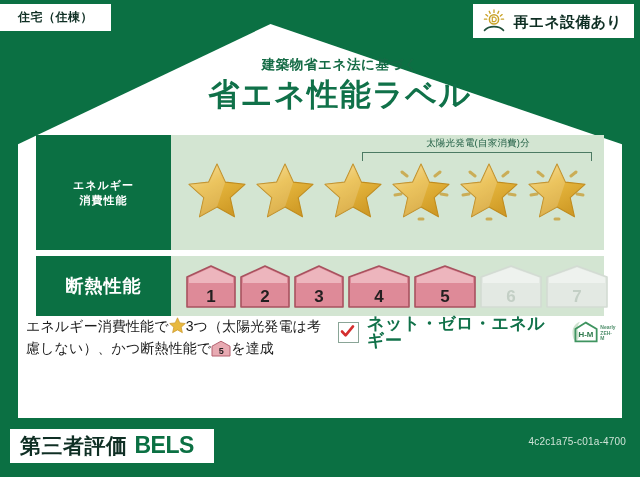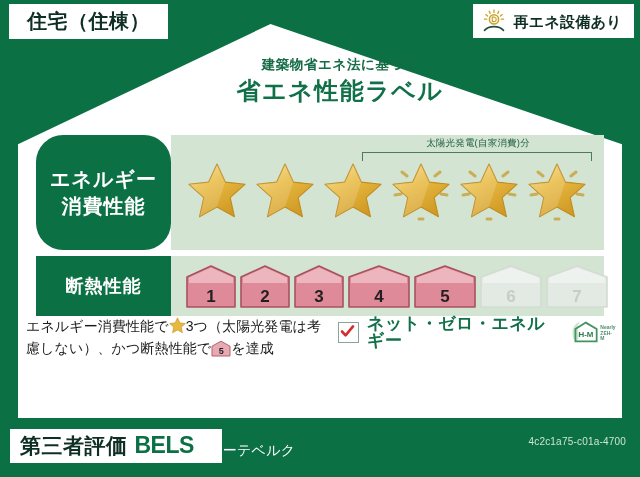--- a/index.html
+++ b/index.html
@@ -22,25 +22,25 @@
     position:absolute;
     left:18px;top:24px;
     width:604px;height:394px;
     background:#ffffff;
     -webkit-clip-path:polygon(0% 30.5%, 41.8% 0%, 100% 30.5%, 100% 100%, 0% 100%);
     clip-path:polygon(0% 30.5%, 41.8% 0%, 100% 30.5%, 100% 100%, 0% 100%);
   }
 
   
   .type-chip{
-    position:absolute;left:9px;top:4px;
+    position:absolute;left:0px;top:4px;
     background:#ffffff;
     padding:7px 18px 8px 18px;
     color:#0f2f24;
-    font-size:20px;font-weight:bold;
+    font-size:12px;font-weight:bold;
     letter-spacing:.5px;
     line-height:1;
     z-index:6;
   }
 
   
   .renew-chip{
     position:absolute;right:6px;top:4px;
     background:#ffffff;
     padding:5px 12px 5px 8px;
@@ -56,21 +56,21 @@
   
   .title-wrap{
     position:absolute;left:0;right:0;top:58px;
     text-align:center;z-index:5;padding-left:40px;
   }
   .title-sub{
     color:#146b45;font-size:13.5px;font-weight:bold;letter-spacing:.6px;
     line-height:1;
   }
   .title-main{
-    color:#107149;font-size:24px;font-weight:bold;letter-spacing:1.5px;
+    color:#107149;font-size:31px;font-weight:bold;letter-spacing:1.5px;
     margin-top:7px;line-height:1;
   }
 
   
   .rows{
     position:absolute;left:36px;top:135px;width:568px;
     z-index:5;
   }
   .perf-row{
     display:flex;align-items:stretch;
@@ -79,21 +79,21 @@
   .row-key{
     width:135px;flex:0 0 135px;
     background:#0b7043;
     color:#ffffff;
     display:flex;flex-direction:column;align-items:center;justify-content:center;
     font-weight:bold;
     letter-spacing:1px;
     line-height:1.35;
   }
   .row-key .k1,.row-key .k2{display:block;}
-  .row-energy .row-key{font-size:20px;border-radius:27px;}
+  .row-energy .row-key{font-size:11px;}
   .row-insul .row-key{font-size:18px;}
   .row-val{
     flex:1 1 auto;
     background:#d3e5d2;
     position:relative;
   }
   .row-energy .row-val{height:115px;}
   .row-insul .row-val{height:60px;}
 
   
@@ -181,21 +181,21 @@
   }
 
   
   .bottom-bar{
     position:absolute;left:0;right:0;bottom:0;height:59px;
     background:#0b7043;z-index:7;
   }
   .bels-chip{
     position:absolute;left:10px;top:11px;
     background:#ffffff;
-    padding:5px 28px 6px 10px;
+    padding:5px 20px 6px 10px;
     display:flex;align-items:baseline;gap:7px;
     line-height:1;
   }
   .bels-chip .jp{color:#0f2f24;font-size:21px;font-weight:bold;letter-spacing:.5px;}
   .bels-chip .bels{color:#0b7043;font-size:23px;font-weight:bold;letter-spacing:-.5px;}
   .owner{
     position:absolute;left:208px;top:25px;
     color:#ffffff;font-size:14px;line-height:1;letter-spacing:.3px;
   }
   .date-wrap{
@@ -455,19 +455,18 @@
       </div>
     </div>
 
   </div>
 
   <div class="bottom-bar">
     <div class="bels-chip">
       <span class="jp">第三者評価</span>
       <span class="bels">BELS</span>
     </div>
-    <div class="owner">ローテベルク</div>
     <div class="date-wrap">
       <div class="id">4c2c1a75-c01a-4700</div>
     </div>
   </div>
 
 </div>
 
 </body></html>

